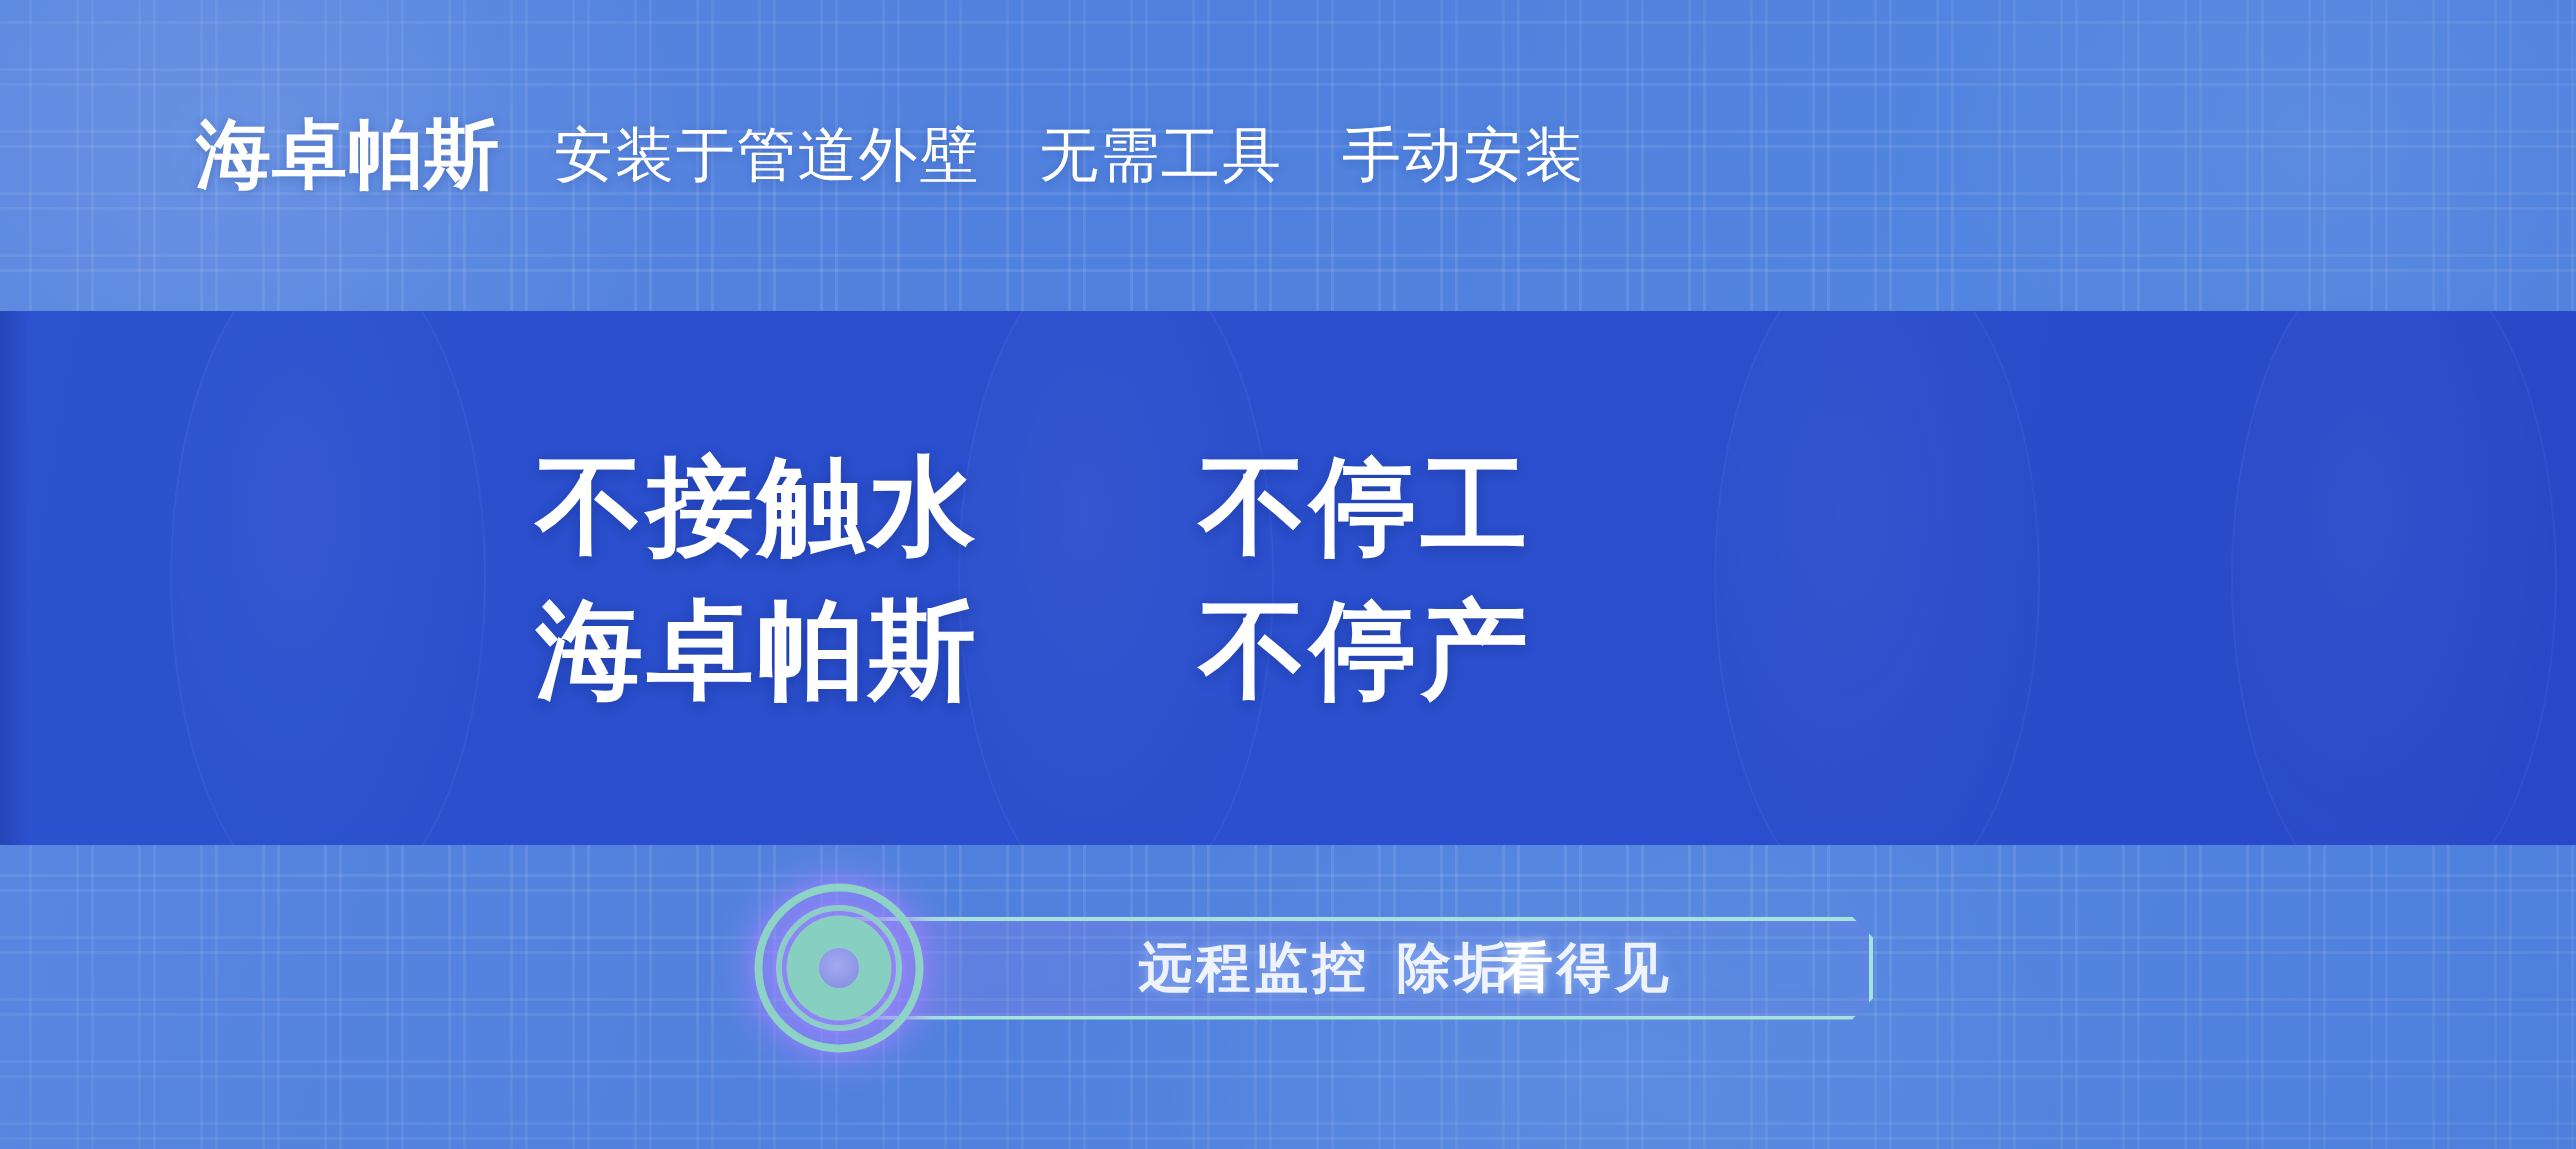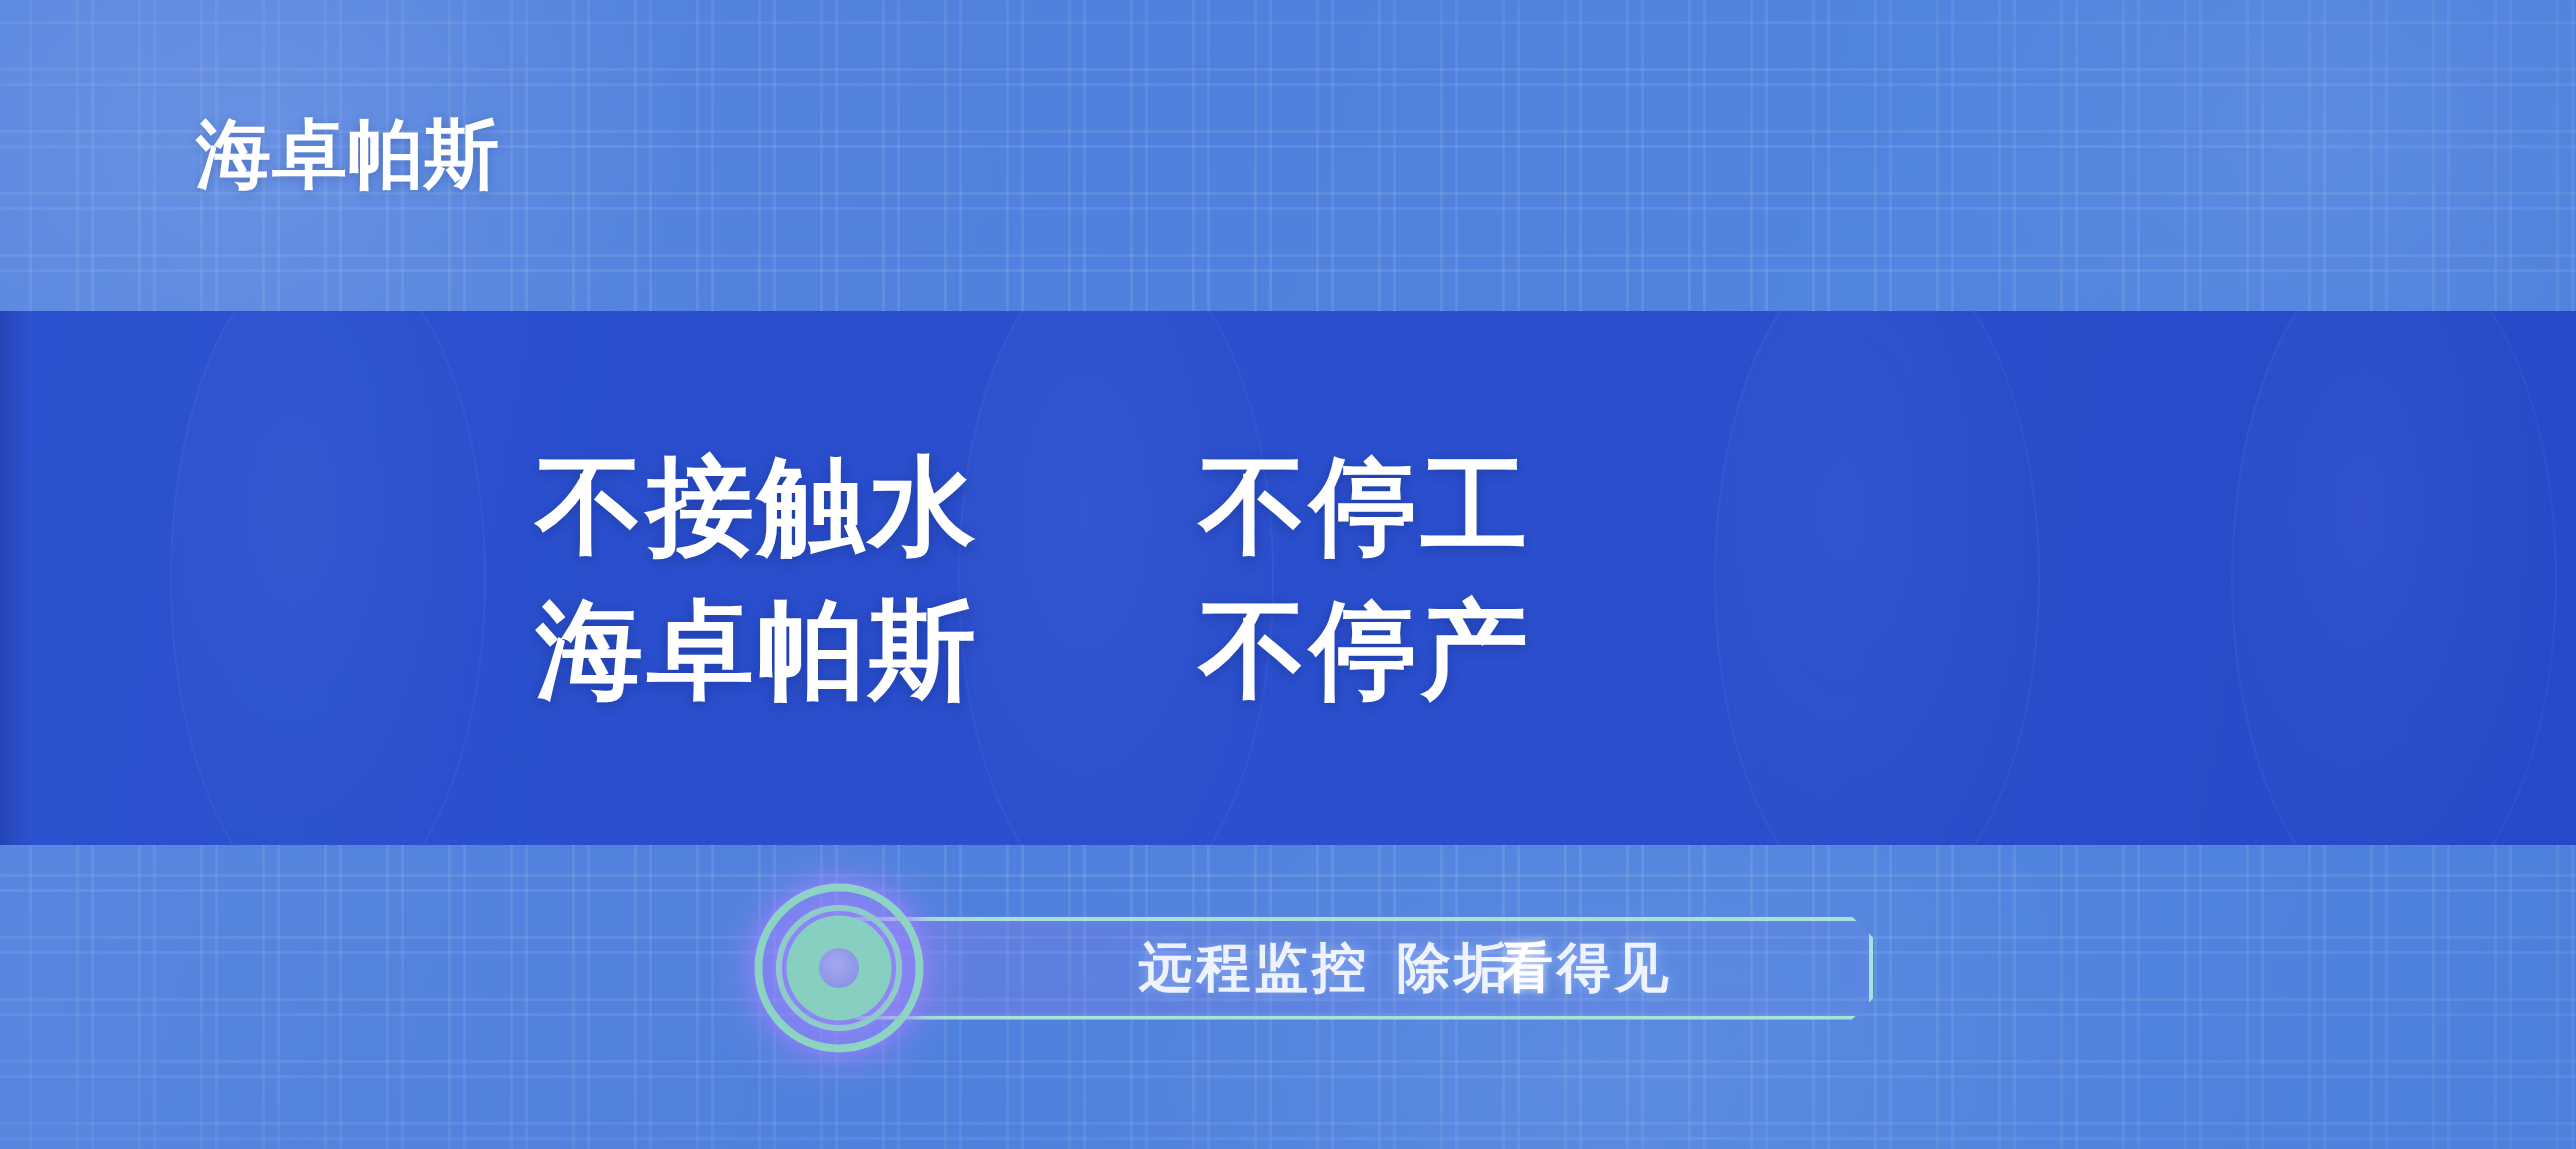--- a/index.html
+++ b/index.html
@@ -256,20 +256,25 @@
 
 <div class="banner">
 
   <div class="grid-tiles"></div>
   <div class="bg-glow-a"></div>
   <div class="bg-glow-b"></div>
   <div class="bg-glow-c"></div>
 
   <div class="header">
     <div class="brand">海卓帕斯</div>
+    <div class="tagline-group">
+      <div class="tagline">安装于管道外壁</div>
+      <div class="tagline">无需工具</div>
+      <div class="tagline">手动安装</div>
+    </div>
   </div>
 
   <div class="band">
     <div class="band-left-edge"></div>
     <div class="pipe p1"></div>
     <div class="pipe p2"></div>
     <div class="pipe p3"></div>
     <div class="pipe p4"></div>
 
     <div class="band-inner">

